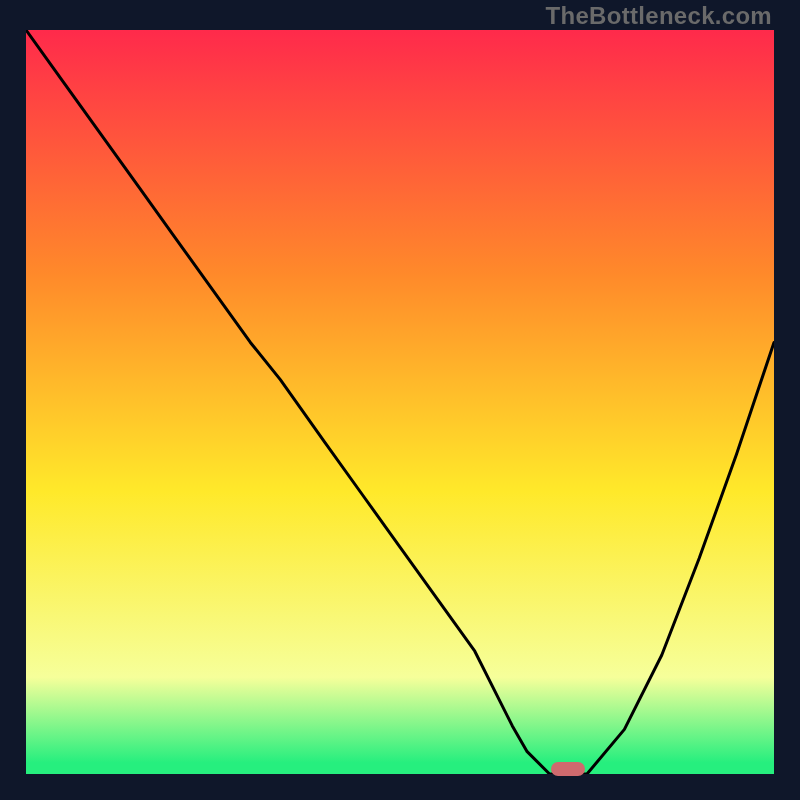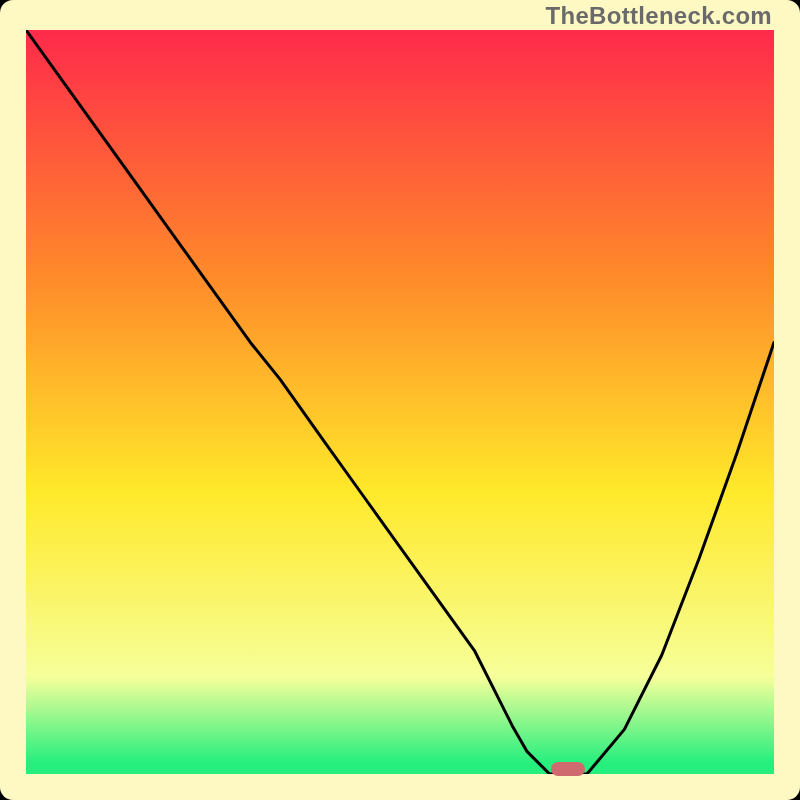--- a/index.html
+++ b/index.html
@@ -8,22 +8,21 @@
     width: 800px;
     height: 800px;
     background: #000;
     font-family: Arial, Helvetica, sans-serif;
     overflow: hidden;
   }
   .frame {
     position: relative;
     width: 800px;
     height: 800px;
-    background: #fef9c3;
-    border-radius: 13px;
+    background: #0f172a;
   }
   .watermark {
     position: absolute;
     top: 2px;
     right: 28px;
     color: #6a6a6a;
     font-size: 24px;
     font-weight: 600;
     letter-spacing: 0.3px;
     z-index: 30;

